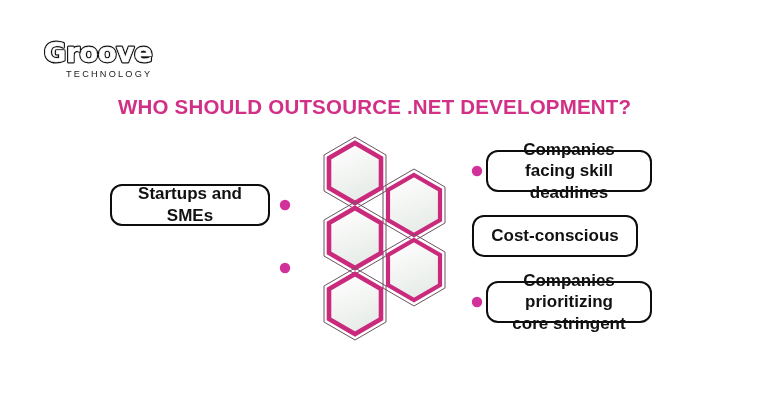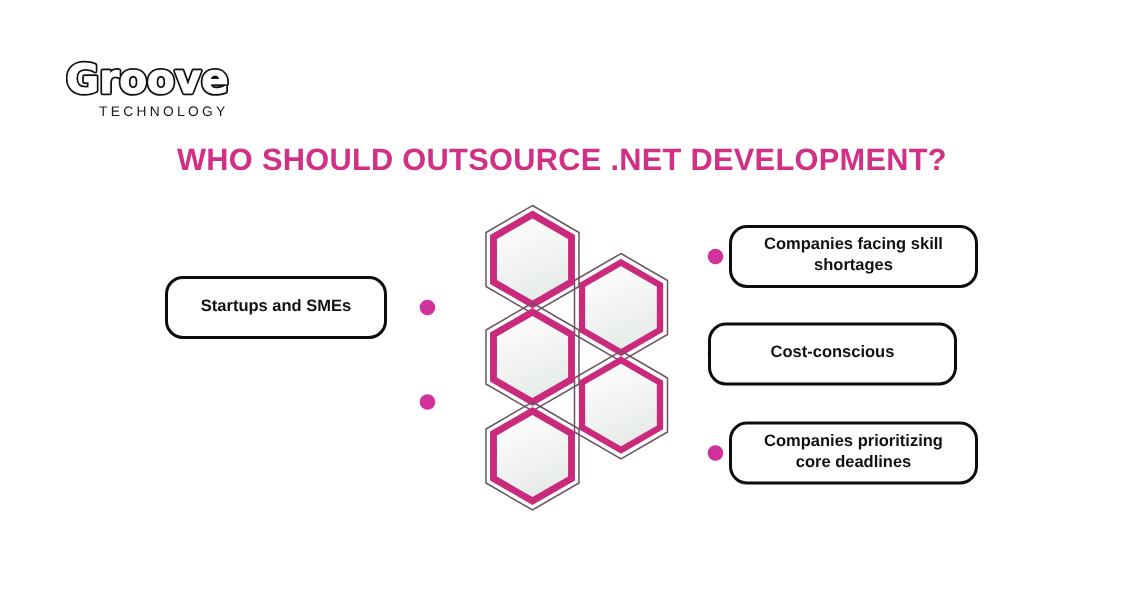--- a/index.html
+++ b/index.html
@@ -58,28 +58,28 @@
     position: absolute;
     box-sizing: border-box;
     border: 2.6px solid #0d0d0d;
     border-radius: 12px;
     background: #ffffff;
     display: flex;
     align-items: center;
     justify-content: center;
     text-align: center;
     color: #111111;
-    font-size: 11px;
+    font-size: 17px;
     font-weight: bold;
     line-height: 1.27;
     padding: 4px 10px;
   }
   .pill span { display: block; }
 
-  .pill-left  { width: 148px; height: 42px; text-align: right; }
+  .pill-left  { width: 160px; height: 42px; }
   .pill-right { width: 166px; height: 42px; }
 
   #pill-startups   { left: 110px; top: 184px; }
   #pill-enterprise { left: 110px; top: 247px; }
 
   #pill-skill      { left: 486px; top: 150px; }
   #pill-cost       { left: 472px; top: 215px; }
   #pill-core       { left: 486px; top: 281px; }
 </style>
 </head>
@@ -164,30 +164,30 @@
   </svg>
 
   <div class="pill pill-left" id="pill-startups">
     <span>Startups and SMEs</span>
   </div>
 
 
   <div class="pill pill-right" id="pill-skill">
     <div>
       <span>Companies facing skill</span>
-      <span>shortages</span>
+      <span>deadlines</span>
     </div>
   </div>
 
   <div class="pill pill-right" id="pill-cost">
     <div>
       <span>Cost-conscious</span>
     </div>
   </div>
 
   <div class="pill pill-right" id="pill-core">
     <div>
       <span>Companies prioritizing</span>
-      <span>core deadlines</span>
+      <span>core stringent</span>
     </div>
   </div>
 
 </div>
 
 </body></html>

